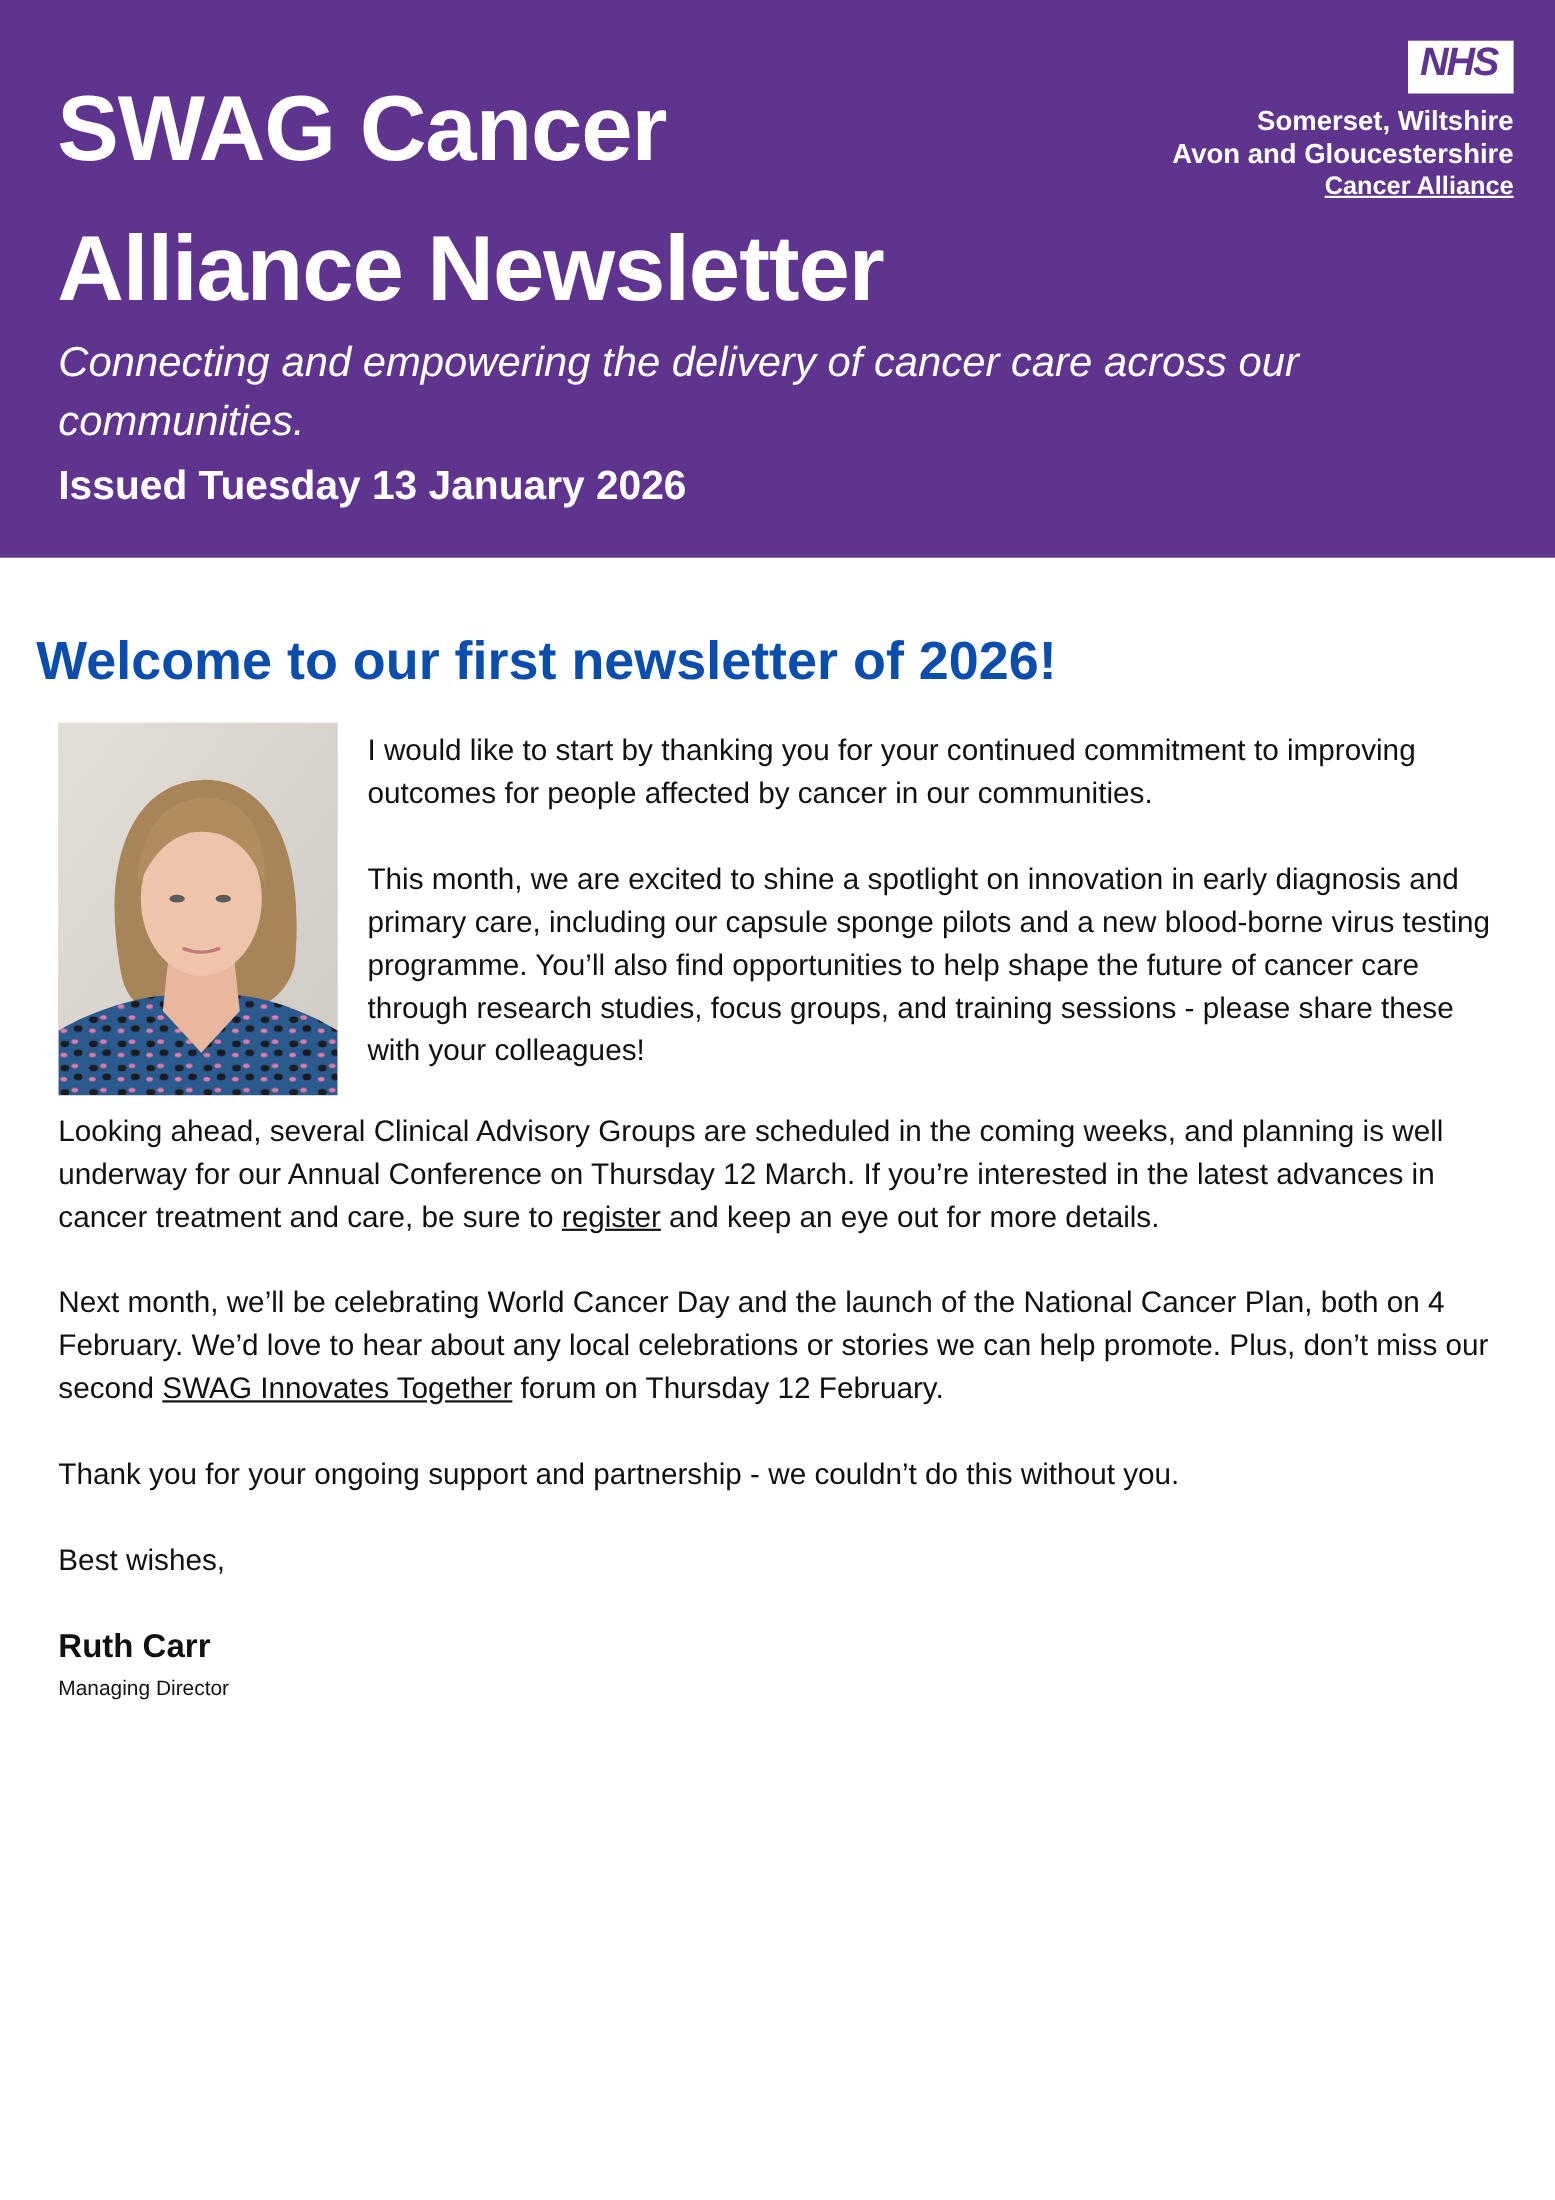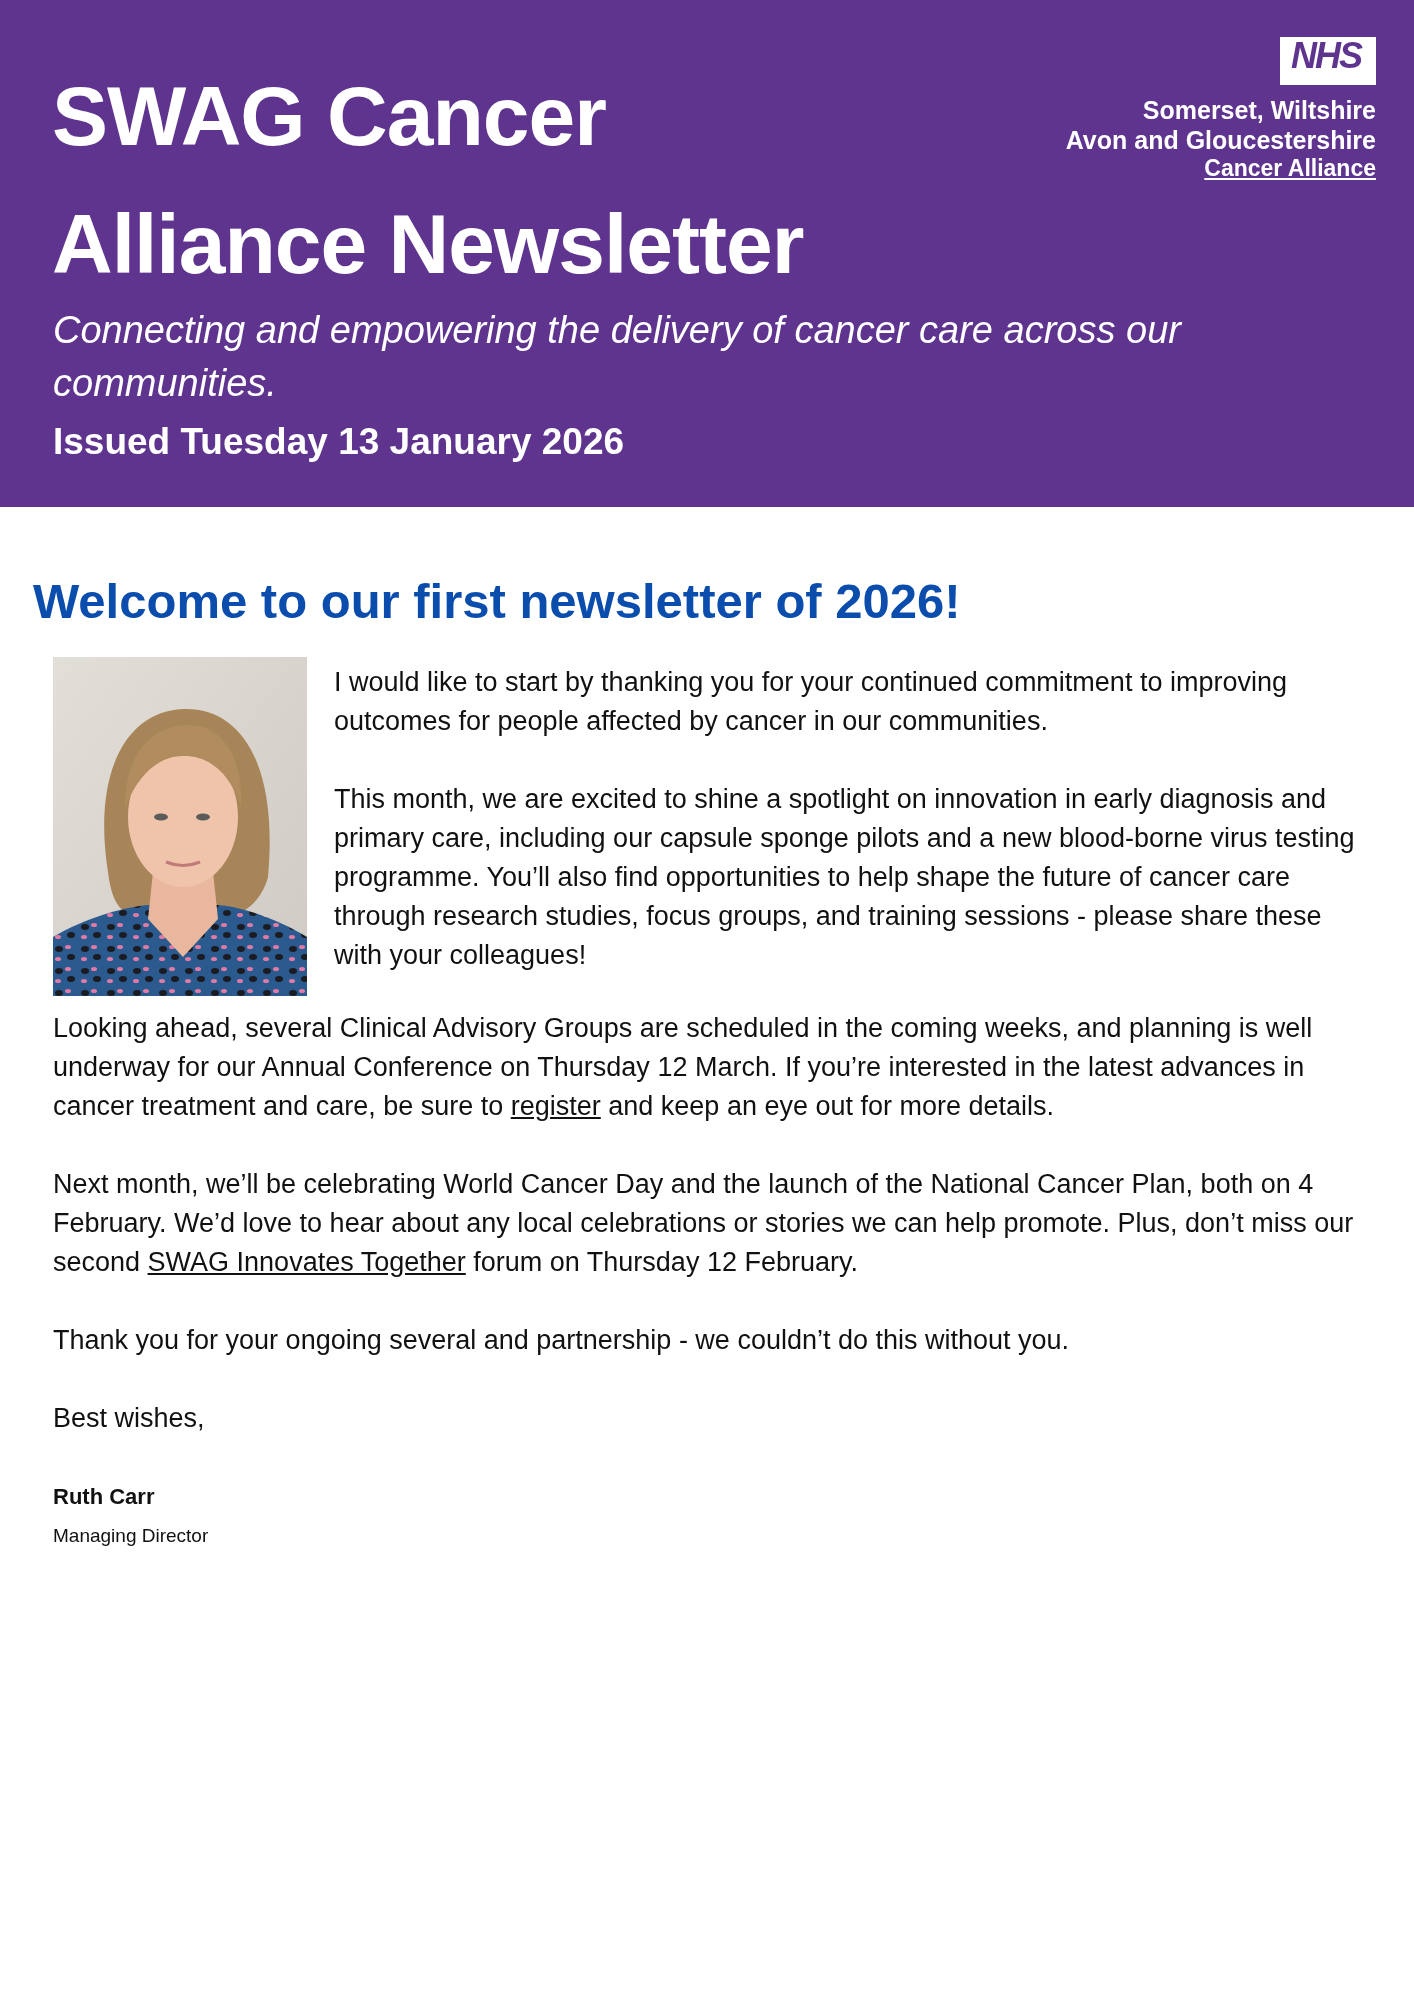--- a/index.html
+++ b/index.html
@@ -138,21 +138,21 @@
       color: #111111;
     }
     .para a {
       color: #111111;
       text-decoration: underline;
     }
     .sig-name {
       margin: 0;
       font-family: "Liberation Sans", sans-serif;
       font-weight: bold;
-      font-size: 22px;
+      font-size: 30px;
       line-height: 39px;
     }
     .sig-role {
       margin: 0;
       font-family: "Liberation Sans", sans-serif;
       font-size: 19px;
       line-height: 39px;
     }
   </style>
 </head>
@@ -213,19 +213,19 @@
 <section class="intro">
   <p class="para">I would like to start by thanking you for your continued commitment to improving outcomes for people affected by cancer in our communities.</p>
   <p class="para">This month, we are excited to shine a spotlight on innovation in early diagnosis and primary care, including our capsule sponge pilots and a new blood-borne virus testing programme. You’ll also find opportunities to help shape the future of cancer care through research studies, focus groups, and training sessions - please share these with your colleagues!</p>
 </section>
 
 <section class="main">
   <p class="para"><span>Looking ahead, several Clinical Advisory Groups are scheduled in the coming weeks, and planning is well underway for our Annual Conference on Thursday 12 March. If you’re interested in the latest advances in cancer treatment and care, be sure to </span><a href="#">register</a><span> and keep an eye out for more details.</span></p>
 
   <p class="para"><span>Next month, we’ll be celebrating World Cancer Day and the launch of the National Cancer Plan, both on 4 February. We’d love to hear about any local celebrations or stories we can help promote. Plus, don’t miss our second </span><a href="#">SWAG Innovates Together</a><span> forum on Thursday 12 February.</span></p>
 
-  <p class="para">Thank you for your ongoing several and partnership - we couldn’t do this without you.</p>
+  <p class="para">Thank you for your ongoing support and partnership - we couldn’t do this without you.</p>
 
   <p class="para">Best wishes,</p>
 
   <p class="sig-name">Ruth Carr</p>
   <p class="sig-role">Managing Director</p>
 </section>
 
 </body></html>

